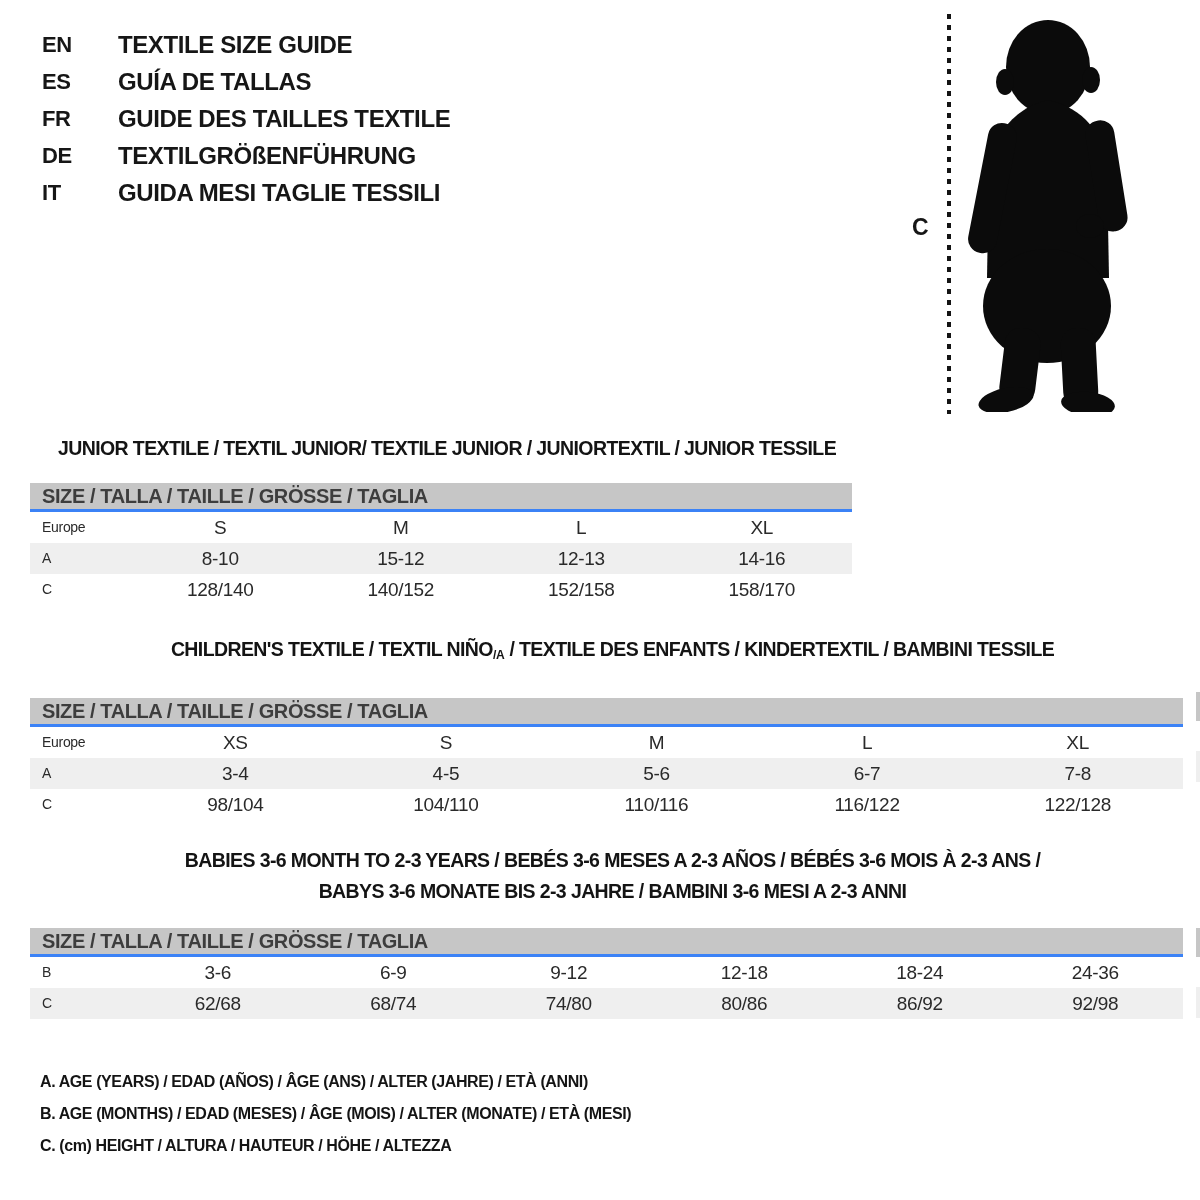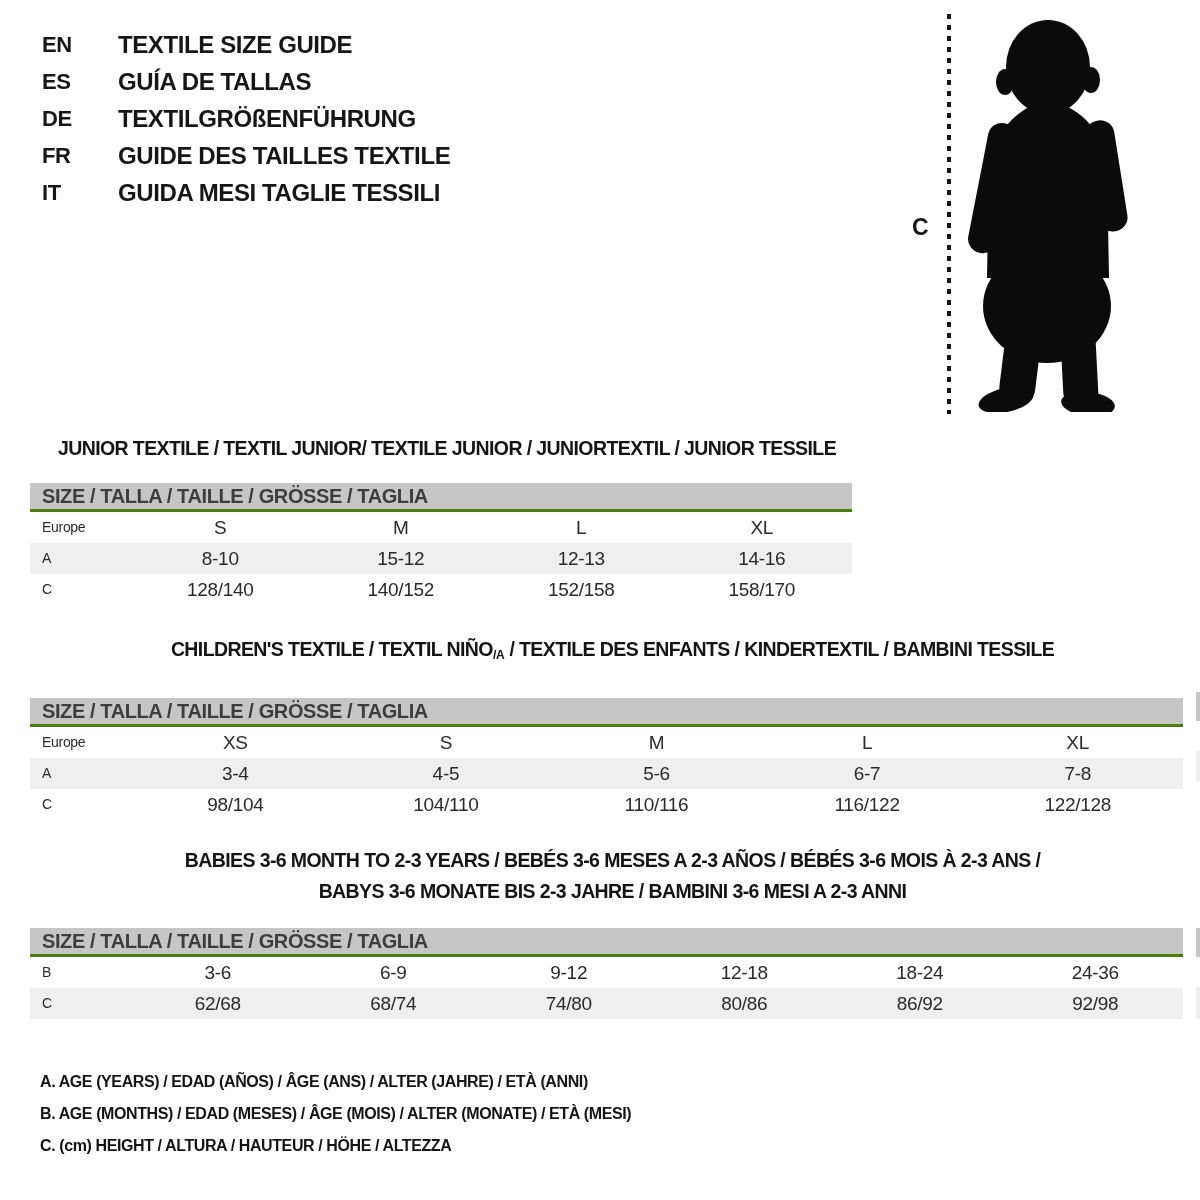--- a/index.html
+++ b/index.html
@@ -36,21 +36,21 @@
 
   
   .section{position:absolute;left:30px;}
   .section h2{
     margin:0 0 0 12px;font-size:19.5px;font-weight:700;letter-spacing:-0.6px;
     color:#141414;line-height:22px;white-space:nowrap;text-align:center;
   }
   .section h2 .subsm{font-size:0.62em;vertical-align:-0.28em;letter-spacing:-0.2px;}
   .babies-title{line-height:31px !important;}
   .band{
-    height:26px;background:#c6c6c6;border-bottom:3px solid #4d7c0f;
+    height:26px;background:#c6c6c6;border-bottom:3px solid #3b82f6;
     font-size:20px;font-weight:700;letter-spacing:-0.4px;color:#3d3d3d;
     line-height:26px;padding-left:12px;box-sizing:content-box;
   }
   .gap24{margin-top:24px;} .gap32{margin-top:32px;} .gap21{margin-top:21px;}
   .trow{display:flex;height:31px;line-height:31px;}
   .trow.shaded{background:#efefef;}
   .tlabel{
     width:100px;padding-left:12px;box-sizing:border-box;
     font-size:14px;color:#2a2a2a;letter-spacing:-0.3px;
   }
@@ -83,26 +83,26 @@
   <header class="langs">
     <div class="lang-row">
       <span class="lang-code">EN</span>
       <span class="lang-title">TEXTILE SIZE GUIDE</span>
     </div>
     <div class="lang-row">
       <span class="lang-code">ES</span>
       <span class="lang-title">GUÍA DE TALLAS</span>
     </div>
     <div class="lang-row">
+      <span class="lang-code">FR</span>
+      <span class="lang-title">GUIDE DES TAILLES TEXTILE</span>
+    </div>
+    <div class="lang-row">
       <span class="lang-code">DE</span>
       <span class="lang-title">TEXTILGRÖßENFÜHRUNG</span>
-    </div>
-    <div class="lang-row">
-      <span class="lang-code">FR</span>
-      <span class="lang-title">GUIDE DES TAILLES TEXTILE</span>
     </div>
     <div class="lang-row">
       <span class="lang-code">IT</span>
       <span class="lang-title">GUIDA MESI TAGLIE TESSILI</span>
     </div>
   </header>
 
   <div class="figure">
     <span class="c-label">C</span>
     <div class="dash-line"></div>

